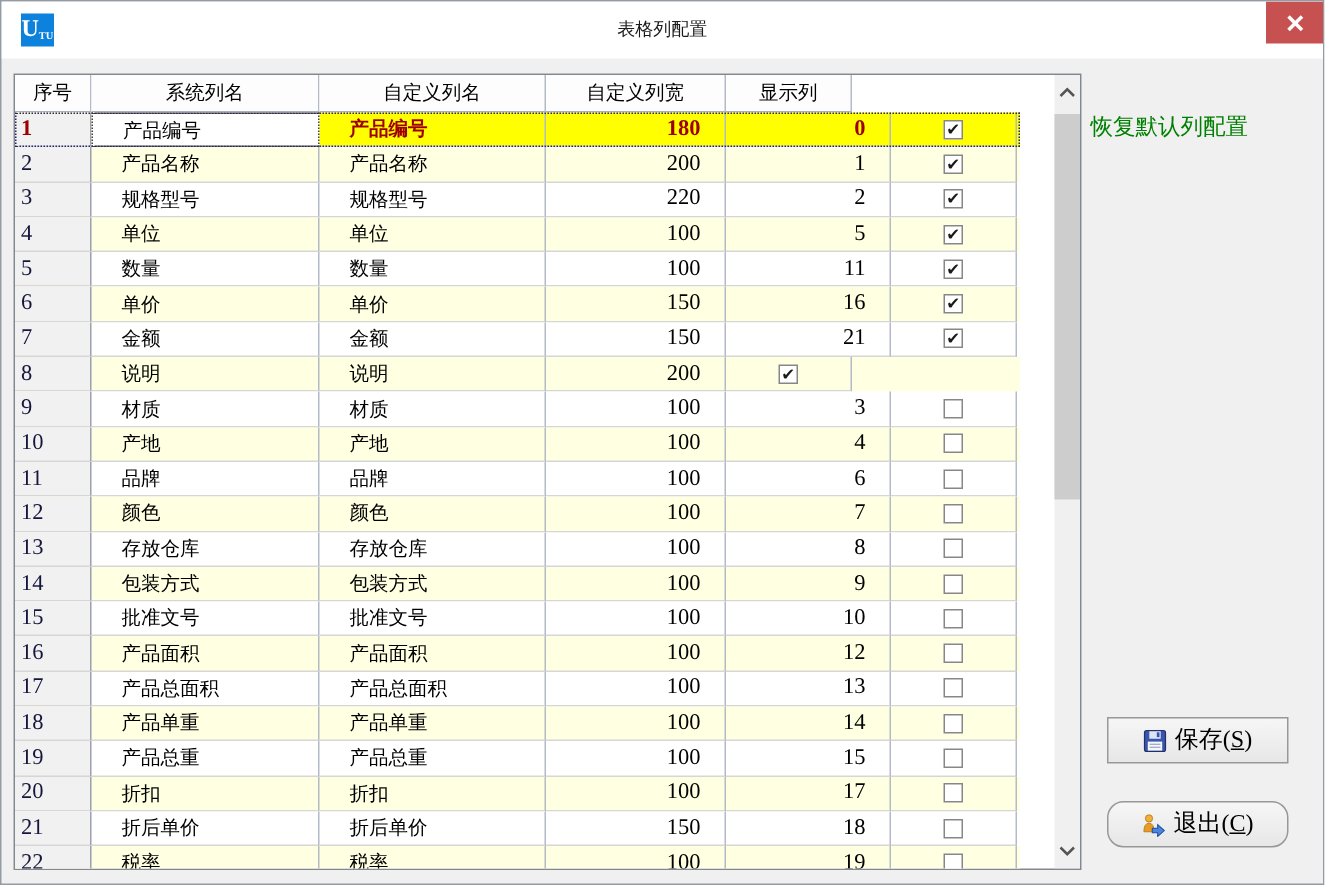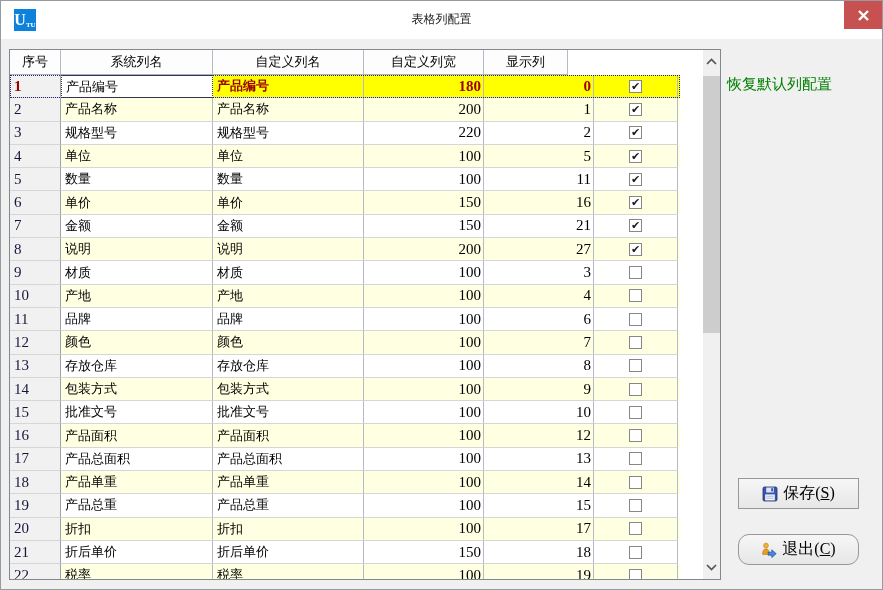--- a/index.html
+++ b/index.html
@@ -53,22 +53,22 @@
   .cell {
     height:100%; border-right:1px solid #b4bac6; border-bottom:1px solid #d6d6d6;
     overflow:hidden; white-space:nowrap;
     display:flex; align-items:center;
   }
   .w0 { width:51px; }  .w1 { width:152px; } .w2 { width:151px; }
   .w3 { width:120px; } .w4 { width:110px; } .w5 { width:84px; }
 
   .c-seq { background:#f1f1f1; border-right:1px solid #9ba2ac; padding-left:4px;
            font-size:15px; color:#16163c; }
-  .c-sys, .c-cus { padding-left:4px; font-size:13px; color:#000; }
-  .c-wid, .c-ord { justify-content:flex-end; padding-right:2px; font-size:15px; color:#000; }
+  .c-sys, .c-cus { padding-left:20px; font-size:13px; color:#000; }
+  .c-wid, .c-ord { justify-content:flex-end; padding-right:16px; font-size:15px; color:#000; }
   .c-vis { justify-content:center; }
 
   
   .grow.sel { background:#ffff00; outline:1px dotted #26266e; outline-offset:-1px; z-index:2; }
   .grow.sel .c-seq { color:#9c0000; font-weight:bold; background:#f1f1f1; }
   .grow.sel .c-cus, .grow.sel .c-wid, .grow.sel .c-ord { color:#9c0000; font-weight:bold; }
   .grow.sel .c-sys { background:#ffffff; border:1px dotted #404040; }
 
   .cb {
     width:13px; height:13px; background:#ffffff; border:1px solid #878787;
@@ -199,21 +199,20 @@
     <div class="cell c-ord w4">21</div>
     <div class="cell c-vis w5">
       <span class="cb on"></span>
     </div>
   </div>
           <div class="grow">
     <div class="cell c-seq w0">8</div>
     <div class="cell c-sys w1">说明</div>
     <div class="cell c-cus w2">说明</div>
     <div class="cell c-wid w3">200</div>
-    <div class="cell c-ord w4">27</div>
     <div class="cell c-vis w5">
       <span class="cb on"></span>
     </div>
   </div>
           <div class="grow">
     <div class="cell c-seq w0">9</div>
     <div class="cell c-sys w1">材质</div>
     <div class="cell c-cus w2">材质</div>
     <div class="cell c-wid w3">100</div>
     <div class="cell c-ord w4">3</div>

